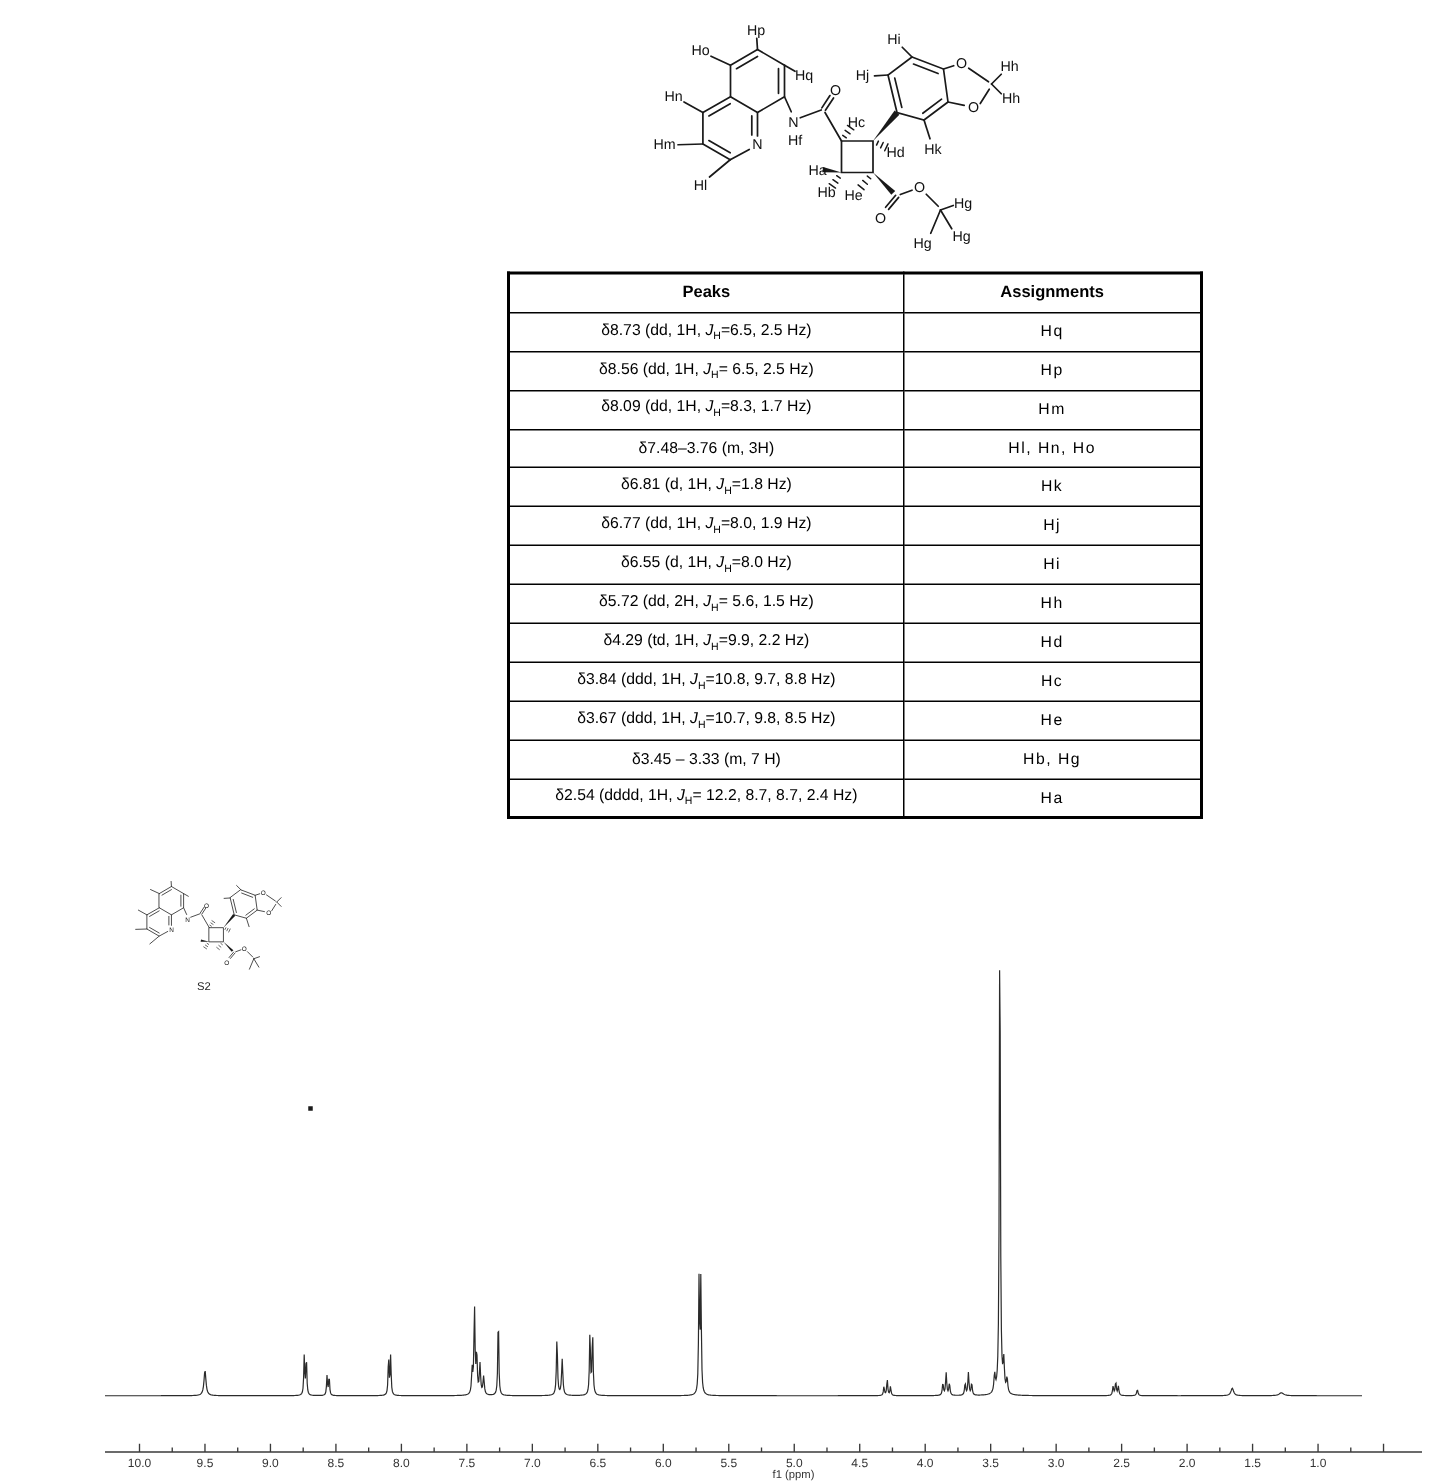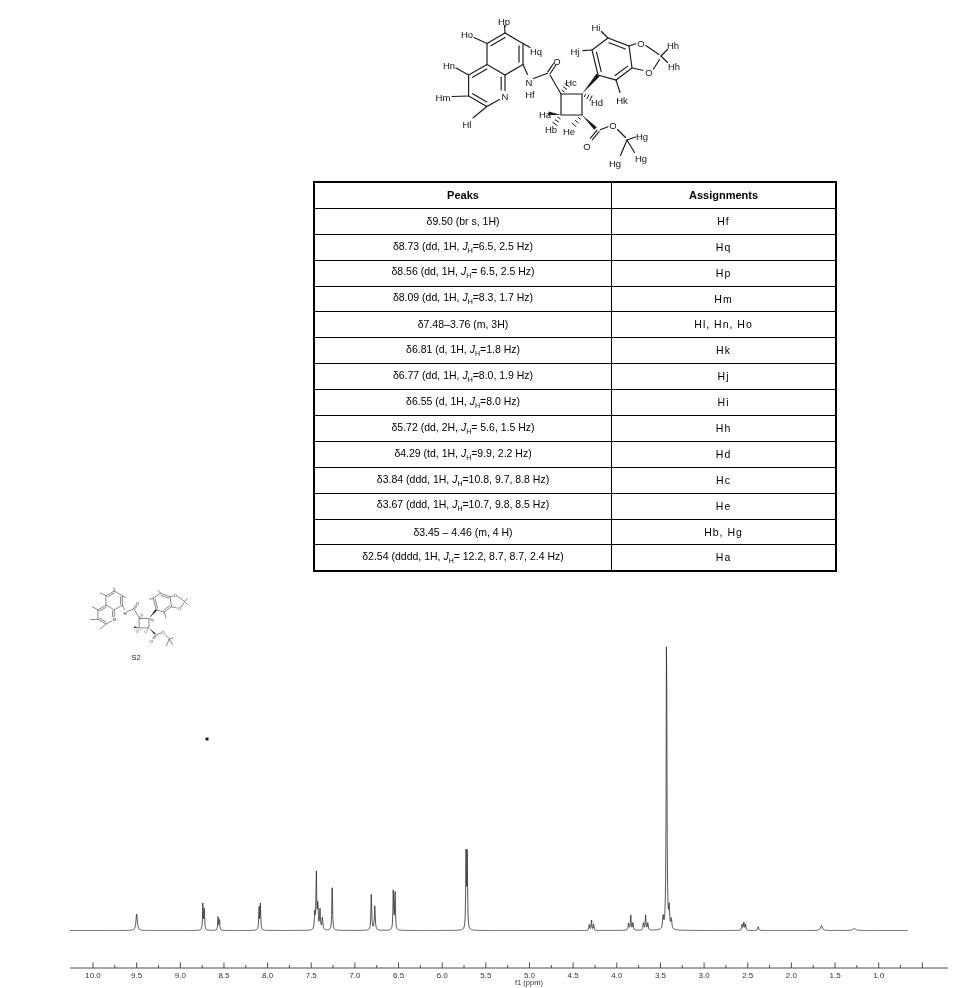--- a/index.html
+++ b/index.html
@@ -8,21 +8,21 @@
     font-family:"Liberation Sans", sans-serif;color:#000;overflow:hidden;
   }
   
   #structure-svg{position:absolute;left:375px;top:5px;}
   #mol-bonds line, #mol-bonds path{stroke:#1a1a1a;stroke-width:1.15;fill:none;stroke-linecap:round;}
   #mol-bonds polygon{fill:#1a1a1a;stroke:none;}
   #mol-bonds [data-hash] line{stroke:#1a1a1a;stroke-width:1;}
   .atom{font-family:"Liberation Sans",sans-serif;font-size:9.5px;fill:#111;text-anchor:middle;dominant-baseline:central;}
   
   #assign-table{
-    position:absolute;left:313px;top:181px;width:524px;
+    position:absolute;left:338px;top:181px;width:464px;
     border-collapse:collapse;table-layout:fixed;border:2px solid #000;
   }
   #assign-table th,#assign-table td{
     border:1px solid #000;height:24.9px;padding:0 2px;text-align:center;vertical-align:middle;
     font-size:10.5px;line-height:1.05;
   }
   #assign-table th{font-weight:bold;font-size:11px;}
   #assign-table col.c1{width:57%;} #assign-table col.c2{width:43%;}
   #assign-table .j{font-style:italic;}
   #assign-table sub{font-size:7px;}
@@ -153,24 +153,20 @@
       <col class="c2">
     </colgroup>
   <thead>
     <tr>
       <th>Peaks</th>
       <th>Assignments</th>
     </tr>
   </thead>
   <tbody>
       <tr>
-        <td>δ9.50 (br s, 1H)</td>
-        <td class="assign">Hf</td>
-      </tr>
-      <tr>
         <td>δ8.73 (dd, 1H, <span class="j">J</span><sub>H</sub>=6.5, 2.5 Hz)</td>
         <td class="assign">Hq</td>
       </tr>
       <tr>
         <td>δ8.56 (dd, 1H, <span class="j">J</span><sub>H</sub>= 6.5, 2.5 Hz)</td>
         <td class="assign">Hp</td>
       </tr>
       <tr>
         <td>δ8.09 (dd, 1H, <span class="j">J</span><sub>H</sub>=8.3, 1.7 Hz)</td>
         <td class="assign">Hm</td>
@@ -201,21 +197,21 @@
       </tr>
       <tr>
         <td>δ3.84 (ddd, 1H, <span class="j">J</span><sub>H</sub>=10.8, 9.7, 8.8 Hz)</td>
         <td class="assign">Hc</td>
       </tr>
       <tr>
         <td>δ3.67 (ddd, 1H, <span class="j">J</span><sub>H</sub>=10.7, 9.8, 8.5 Hz)</td>
         <td class="assign">He</td>
       </tr>
       <tr>
-        <td>δ3.45 – 4.46 (m, 4 H)</td>
+        <td>δ3.45 – 3.33 (m, 7 H)</td>
         <td class="assign">Hb, Hg</td>
       </tr>
       <tr>
         <td>δ2.54 (dddd, 1H, <span class="j">J</span><sub>H</sub>= 12.2, 8.7, 8.7, 2.4 Hz)</td>
         <td class="assign">Ha</td>
       </tr>
     </tbody>
 </table>
 
 <svg id="spectrum-svg" width="953" height="428" viewBox="0 560 953 428">

